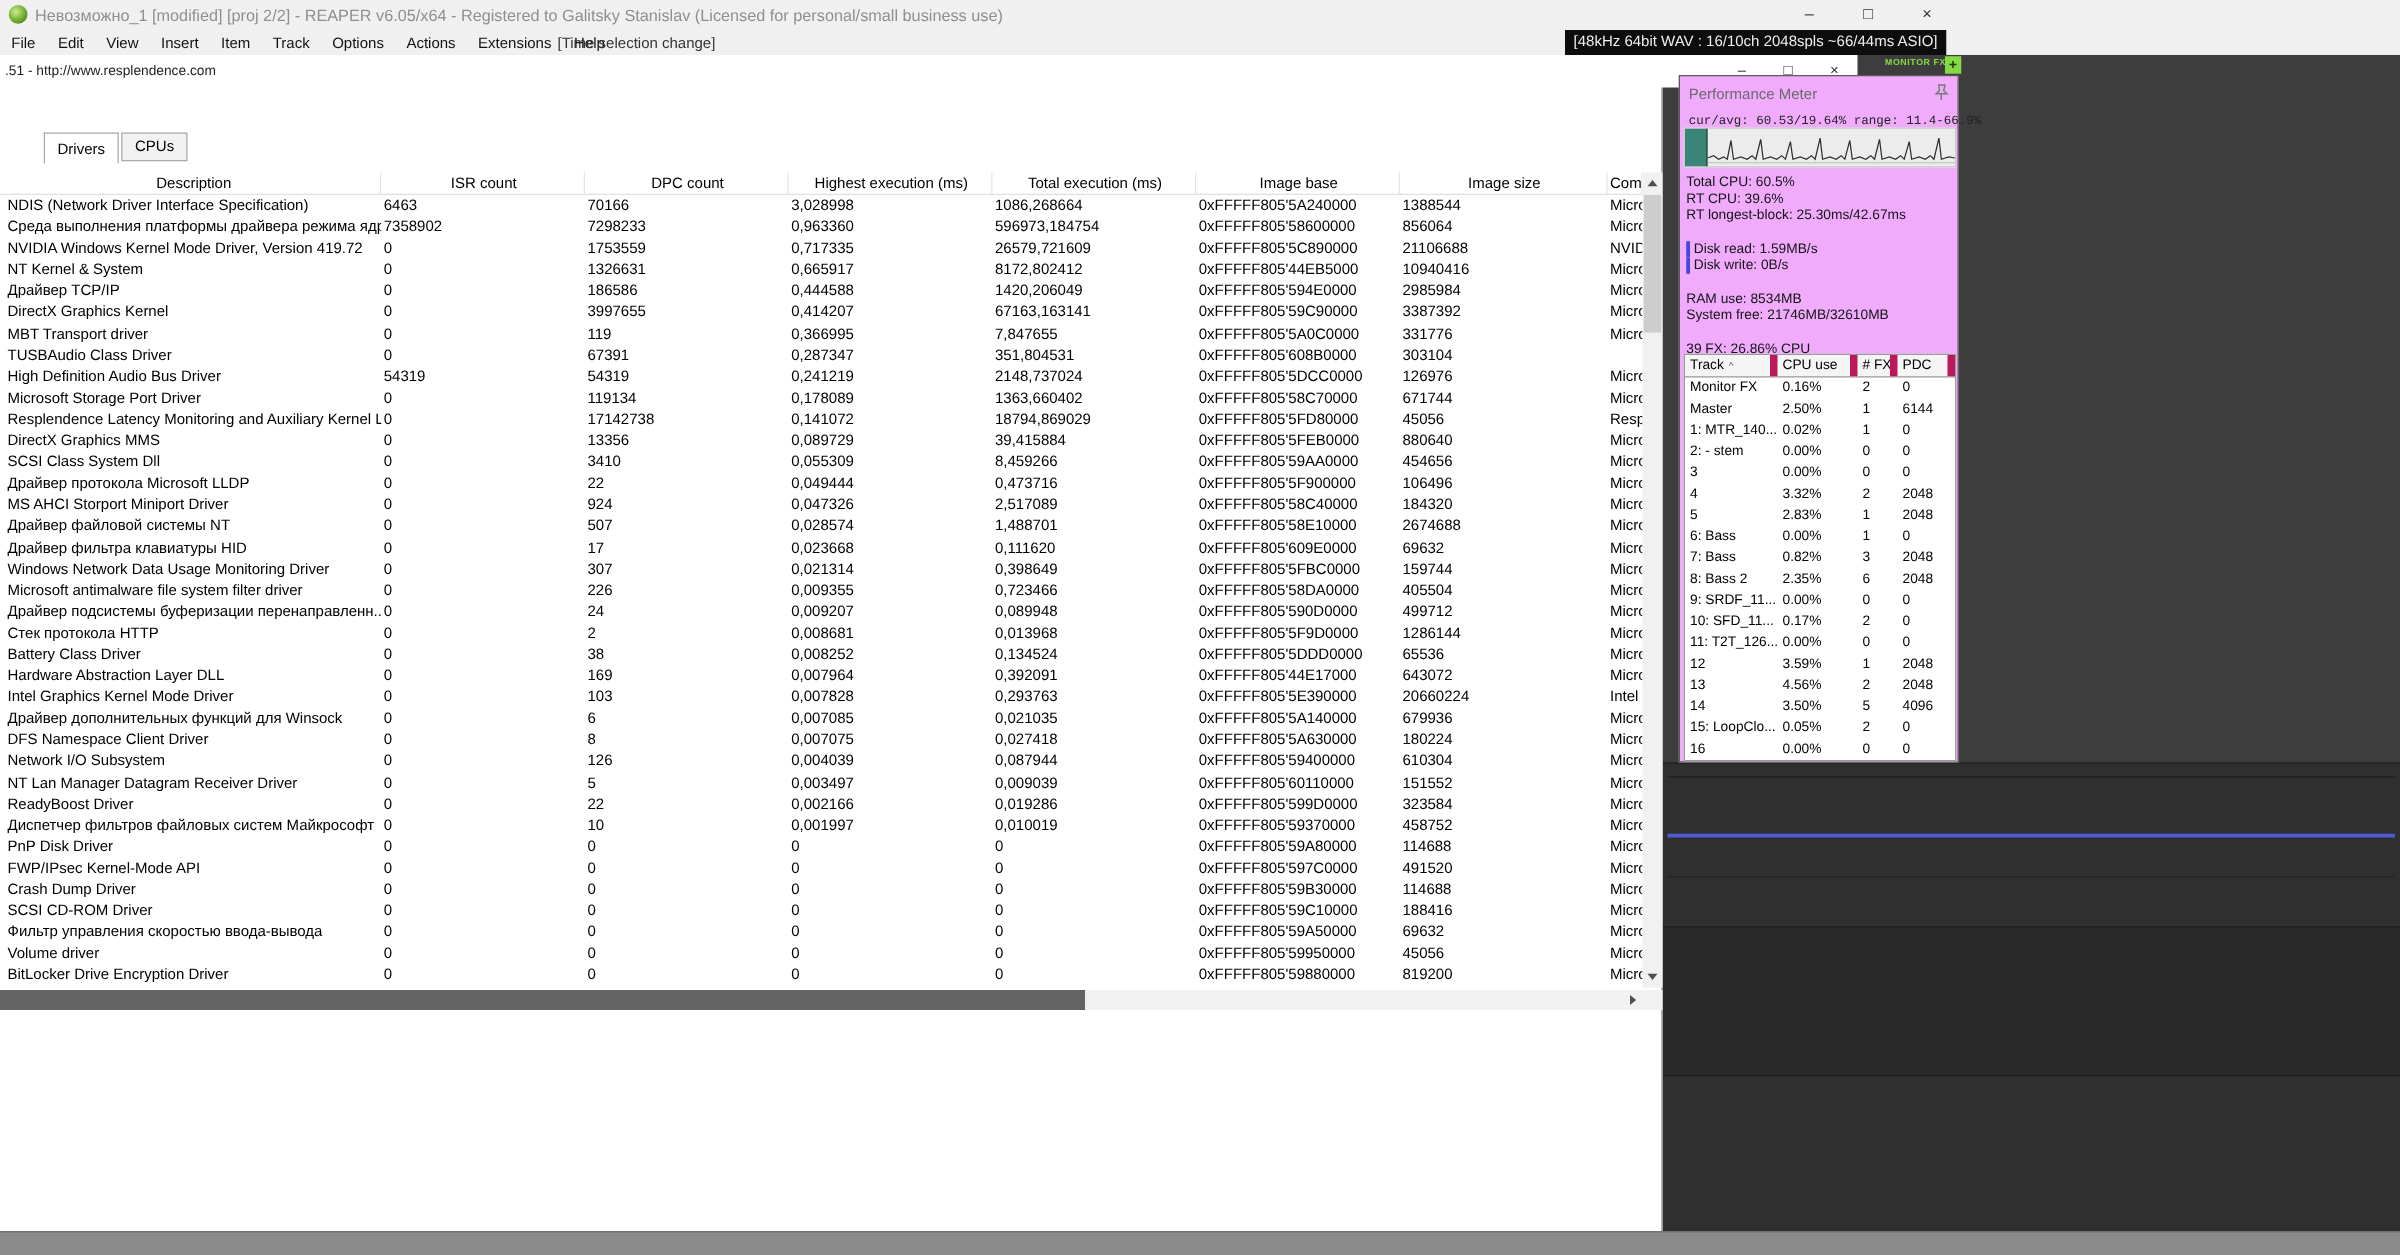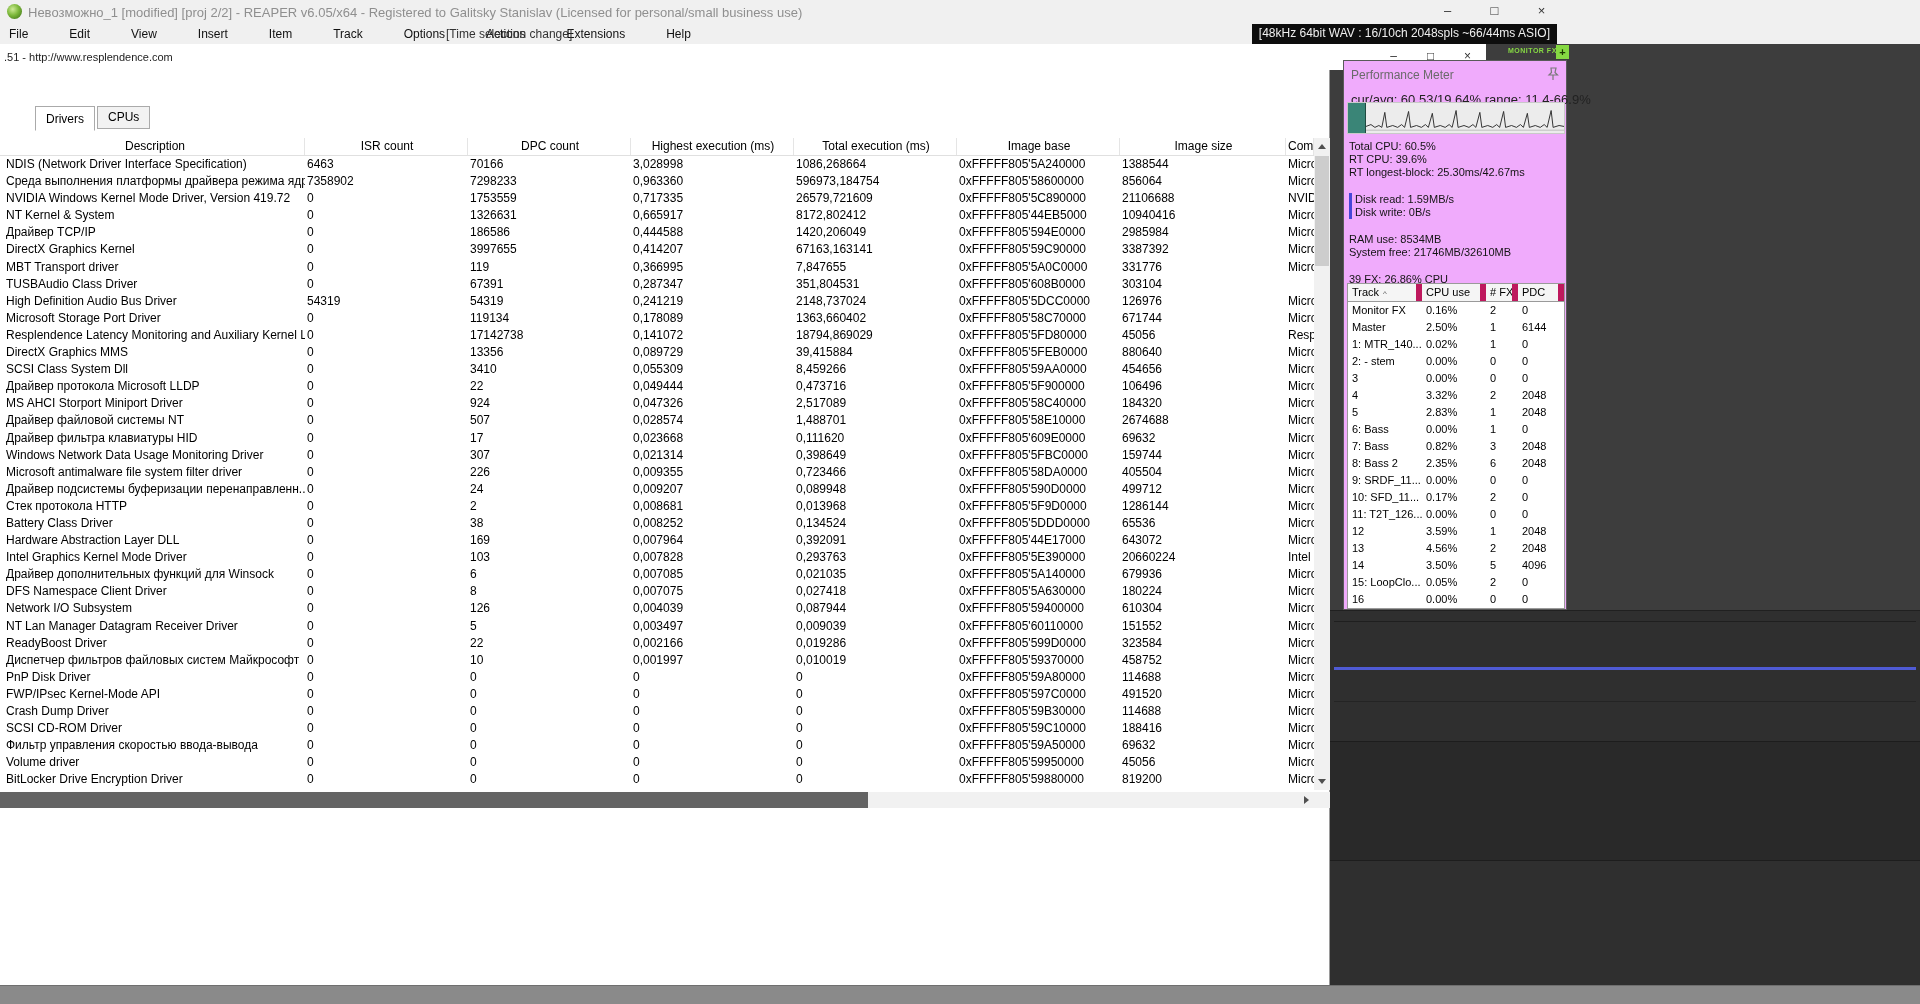--- a/index.html
+++ b/index.html
@@ -16,21 +16,21 @@
   
   .r-titlebar{position:absolute;left:0;top:0;width:1920px;height:24px;background:#f0f0f0;}
   .r-logo{position:absolute;left:7px;top:4px;width:15px;height:15px;border-radius:50%;
     background:radial-gradient(circle at 38% 35%,#cdea96 0%,#7cb83a 45%,#41761a 90%);}
   .r-title{position:absolute;left:28px;top:5px;font-size:13px;color:#8f8f8f;white-space:nowrap;}
   .r-controls{position:absolute;left:1424px;top:0;height:24px;display:flex;}
   .win-btn{width:47px;height:24px;text-align:center;line-height:22px;font-size:13px;color:#333;cursor:default;}
 
   
   .r-menubar{position:absolute;left:0;top:24px;width:1920px;height:20px;background:#f0f0f0;}
-  .menu-items{position:absolute;left:0;top:0;height:20px;display:flex;align-items:center;gap:23px;}
+  .menu-items{position:absolute;left:0;top:0;height:20px;display:flex;align-items:center;}
   .menu-item{font-size:12px;color:#111;padding:0 9px;line-height:20px;}
   .undo-status{position:absolute;left:446px;top:0;line-height:20px;font-size:12px;color:#333;white-space:nowrap;}
   .audio-status{position:absolute;right:363px;top:0;height:20px;line-height:19px;background:#0d0d0d;color:#efefef;font-size:12px;padding:0 7px;white-space:nowrap;}
 
   
   .docker{position:absolute;left:1330px;top:44px;width:590px;height:941px;background:#3d3d3d;}
   .monitor-fx{position:absolute;left:178px;top:3px;font-size:7px;font-weight:bold;color:var(--accent-green);letter-spacing:.5px;}
   .docker-add{position:absolute;left:226px;top:1px;width:13px;height:14px;background:var(--accent-green);color:#1c3a00;font-size:11px;font-weight:bold;text-align:center;line-height:14px;}
   .mixer-area{position:absolute;left:0;top:566px;width:590px;height:375px;background:#2f2f2f;border-top:1px solid #202020;}
   .mixer-line1{position:absolute;left:4px;top:10px;width:582px;height:1px;background:#1f1f1f;}
@@ -62,21 +62,21 @@
   .vthumb{position:absolute;left:1px;top:18px;width:14px;height:110px;background:#cdcdcd;}
   .hscroll{position:absolute;left:0;top:748px;width:1314px;height:16px;background:#f1f1f1;}
   .hthumb{position:absolute;left:0;top:0;width:868px;height:16px;background:#646464;}
   .hscroll .arr-right{position:absolute;right:5px;top:4px;width:0;height:0;border-top:4px solid transparent;border-bottom:4px solid transparent;border-left:5px solid #505050;}
   .scroll-corner{position:absolute;left:1314px;top:748px;width:16px;height:16px;background:#f1f1f1;}
 
   
   .perf{position:absolute;left:1343px;top:60px;width:224px;height:550px;background:#f0abfc;border:1px solid #5a5a5a;}
   .perf-title{position:absolute;left:7px;top:7px;font-size:12px;color:#6a6a6a;}
   .pin{position:absolute;left:202px;top:6px;width:14px;height:14px;}
-  .perf-caption{position:absolute;left:7px;top:31px;font-size:13px;color:#222;white-space:nowrap;}
+  .perf-caption{position:absolute;left:7px;top:31px;font-size:10px;color:#222;white-space:nowrap;font-family:Liberation Mono, monospace;}
   .graph{position:absolute;left:3px;top:41px;width:218px;height:32px;background:#ececec;border:1px solid #c9c9c9;}
   .meter-block{position:absolute;left:0;top:0;width:18px;height:30px;background:var(--meter-teal);border-right:1px solid #1f4a40;}
   .wave{position:absolute;left:18px;top:0;width:198px;height:30px;}
   .perf-stats{position:absolute;left:5px;top:79px;width:214px;}
   .stat-line{font-size:11px;color:#141414;height:13px;line-height:13px;white-space:nowrap;}
   .stat-gap{height:14px;}
   .perf-stats > div:nth-child(5),
   .perf-stats > div:nth-child(6){border-left:3px solid var(--disk-indicator);padding-left:3px;}
 
   .ptable{position:absolute;left:3px;top:222px;width:218px;background:#ffffff;border:1px solid #9a9a9a;}

